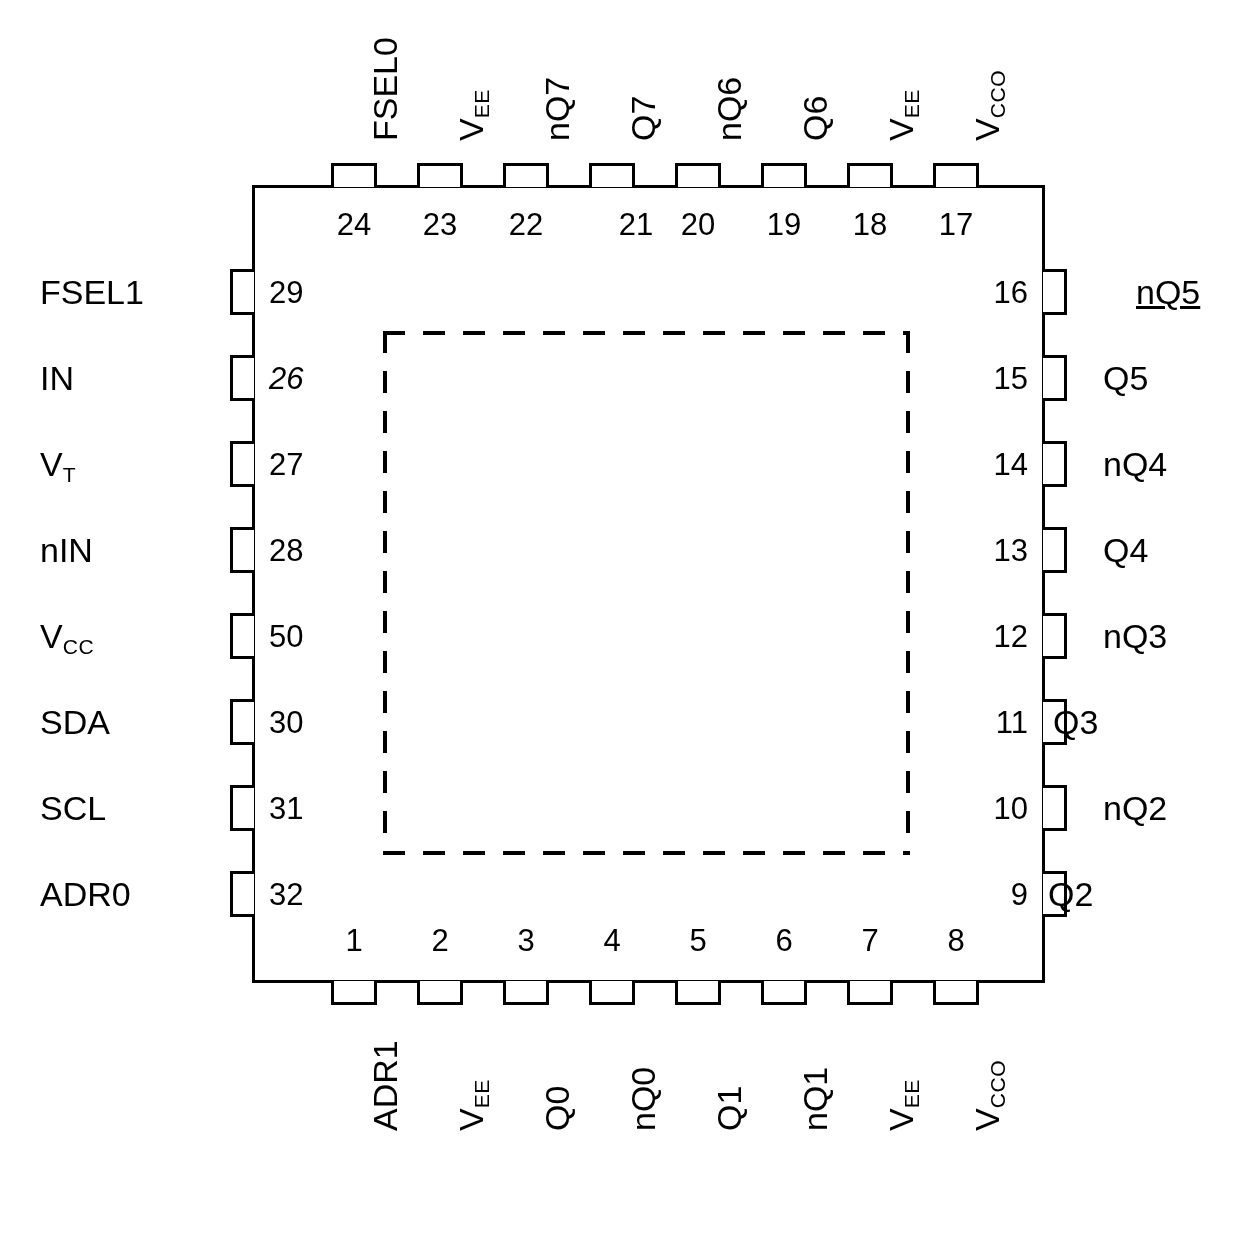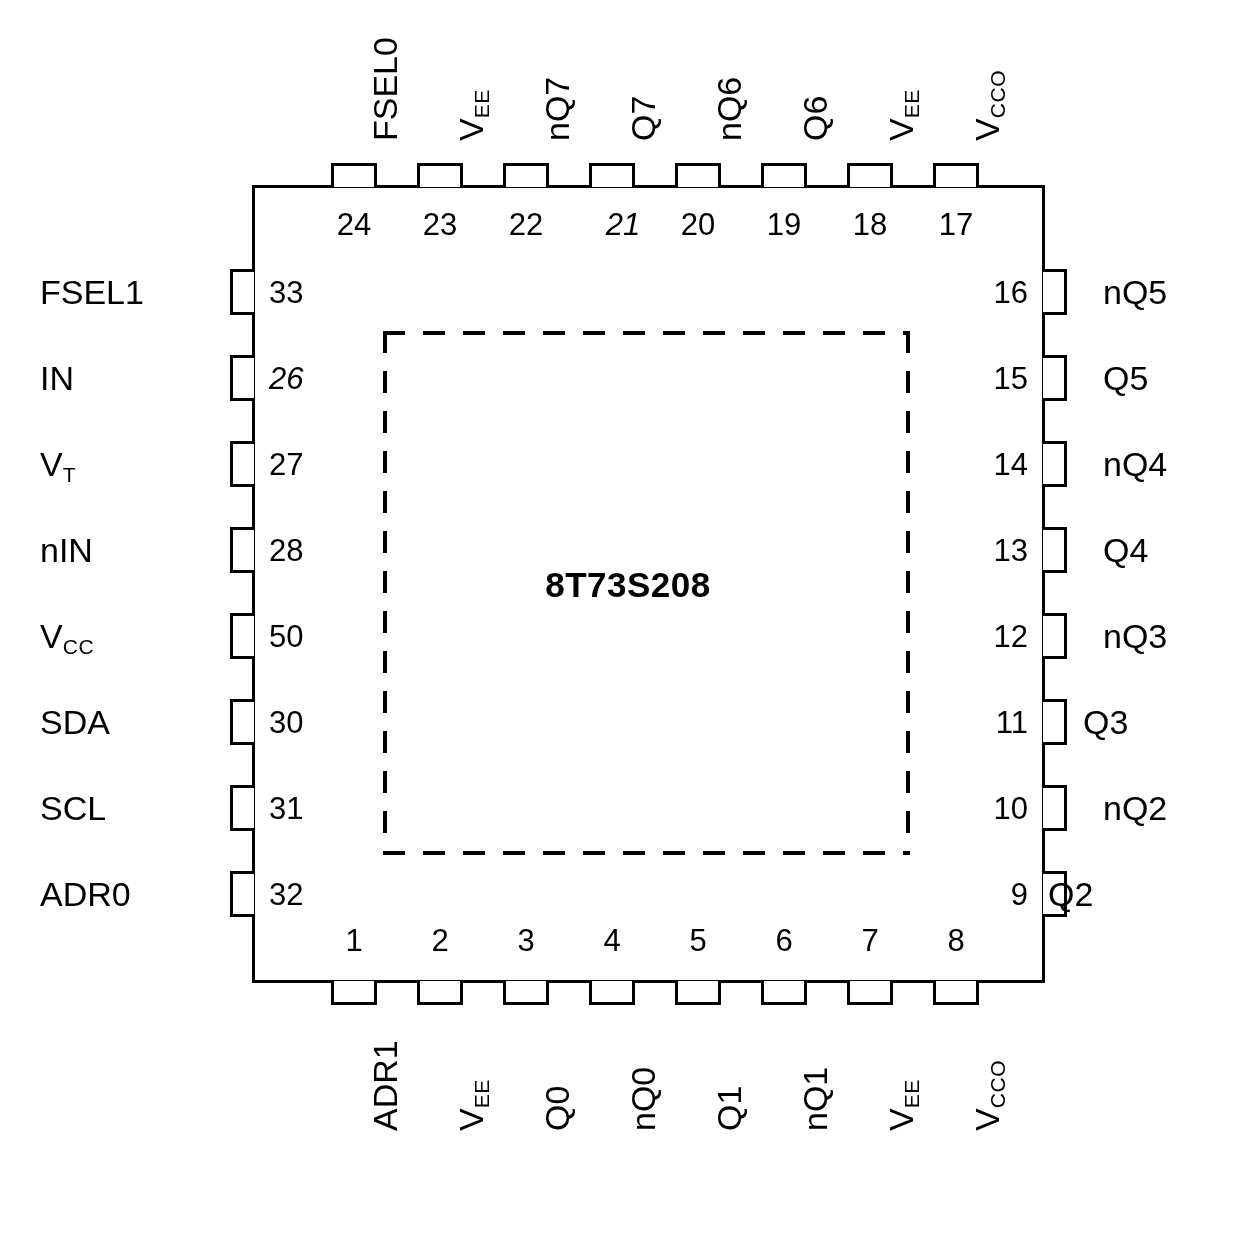--- a/index.html
+++ b/index.html
@@ -144,34 +144,33 @@
   }
 </style>
 </head>
 <body>
 
 <div id="diagram">
 
   <div class="body-outline"></div>
   <div class="die-pad"></div>
 
-  <div class="part-number">8T73S208</div>
 
   <div id="pins-layer">
       <div class="pin-tab top" style="left: 331px; top: 163px;"></div>
       <div class="pin-num top-num" style="left: 319px; top: 209px;">24</div>
       <div class="pin-label vert top-lbl" style="left: 368px; top: 141px;">FSEL0</div>
       <div class="pin-tab top" style="left: 417px; top: 163px;"></div>
       <div class="pin-num top-num" style="left: 405px; top: 209px;">23</div>
       <div class="pin-label vert top-lbl" style="left: 454px; top: 141px;">V<sub>EE</sub></div>
       <div class="pin-tab top" style="left: 503px; top: 163px;"></div>
       <div class="pin-num top-num" style="left: 491px; top: 209px;">22</div>
       <div class="pin-label vert top-lbl" style="left: 540px; top: 141px;">nQ7</div>
       <div class="pin-tab top" style="left: 589px; top: 163px;"></div>
-      <div class="pin-num top-num" style="left: 588px; top: 209px; font-style: italic;">21</div>
+      <div class="pin-num top-num" style="left: 601px; top: 209px;">21</div>
       <div class="pin-label vert top-lbl" style="left: 626px; top: 141px;">Q7</div>
       <div class="pin-tab top" style="left: 675px; top: 163px;"></div>
       <div class="pin-num top-num" style="left: 663px; top: 209px;">20</div>
       <div class="pin-label vert top-lbl" style="left: 712px; top: 141px;">nQ6</div>
       <div class="pin-tab top" style="left: 761px; top: 163px;"></div>
       <div class="pin-num top-num" style="left: 749px; top: 209px;">19</div>
       <div class="pin-label vert top-lbl" style="left: 798px; top: 141px;">Q6</div>
       <div class="pin-tab top" style="left: 847px; top: 163px;"></div>
       <div class="pin-num top-num" style="left: 835px; top: 209px;">18</div>
       <div class="pin-label vert top-lbl" style="left: 884px; top: 141px;">V<sub>EE</sub></div>
@@ -196,21 +195,21 @@
       <div class="pin-tab bottom" style="left: 761px; top: 981px;"></div>
       <div class="pin-num bottom-num" style="left: 749px; top: 925px;">6</div>
       <div class="pin-label vert bottom-lbl" style="left: 798px; top: 1131px;">nQ1</div>
       <div class="pin-tab bottom" style="left: 847px; top: 981px;"></div>
       <div class="pin-num bottom-num" style="left: 835px; top: 925px;">7</div>
       <div class="pin-label vert bottom-lbl" style="left: 884px; top: 1131px;">V<sub>EE</sub></div>
       <div class="pin-tab bottom" style="left: 933px; top: 981px;"></div>
       <div class="pin-num bottom-num" style="left: 921px; top: 925px;">8</div>
       <div class="pin-label vert bottom-lbl" style="left: 970px; top: 1131px;">V<sub>CCO</sub></div>
       <div class="pin-tab left" style="left: 230px; top: 269px;"></div>
-      <div class="pin-num left-num" style="left: 269px; top: 277px;">33</div>
+      <div class="pin-num left-num" style="left: 269px; top: 277px;">29</div>
       <div class="pin-label left-lbl" style="left: 40px; width: 170px; top: 292px;">FSEL1</div>
       <div class="pin-tab left" style="left: 230px; top: 355px;"></div>
       <div class="pin-num left-num" style="left: 269px; top: 363px; font-style: italic;">26</div>
       <div class="pin-label left-lbl" style="left: 40px; width: 170px; top: 378px;">IN</div>
       <div class="pin-tab left" style="left: 230px; top: 441px;"></div>
       <div class="pin-num left-num" style="left: 269px; top: 449px;">27</div>
       <div class="pin-label left-lbl" style="left: 40px; width: 170px; top: 464px;">V<sub>T</sub></div>
       <div class="pin-tab left" style="left: 230px; top: 527px;"></div>
       <div class="pin-num left-num" style="left: 269px; top: 535px;">28</div>
       <div class="pin-label left-lbl" style="left: 40px; width: 170px; top: 550px;">nIN</div>
@@ -221,36 +220,36 @@
       <div class="pin-num left-num" style="left: 269px; top: 707px;">30</div>
       <div class="pin-label left-lbl" style="left: 40px; width: 170px; top: 722px;">SDA</div>
       <div class="pin-tab left" style="left: 230px; top: 785px;"></div>
       <div class="pin-num left-num" style="left: 269px; top: 793px;">31</div>
       <div class="pin-label left-lbl" style="left: 40px; width: 170px; top: 808px;">SCL</div>
       <div class="pin-tab left" style="left: 230px; top: 871px;"></div>
       <div class="pin-num left-num" style="left: 269px; top: 879px;">32</div>
       <div class="pin-label left-lbl" style="left: 40px; width: 170px; top: 894px;">ADR0</div>
       <div class="pin-tab right" style="left: 1043px; top: 269px;"></div>
       <div class="pin-num right-num" style="left: 968px; top: 277px;">16</div>
-      <div class="pin-label right-lbl" style="left: 1103px; top: 292px;">nQ5</div>
+      <div class="pin-label right-lbl" style="left: 1136px; top: 292px; text-decoration: underline;">nQ5</div>
       <div class="pin-tab right" style="left: 1043px; top: 355px;"></div>
       <div class="pin-num right-num" style="left: 968px; top: 363px;">15</div>
       <div class="pin-label right-lbl" style="left: 1103px; top: 378px;">Q5</div>
       <div class="pin-tab right" style="left: 1043px; top: 441px;"></div>
       <div class="pin-num right-num" style="left: 968px; top: 449px;">14</div>
       <div class="pin-label right-lbl" style="left: 1103px; top: 464px;">nQ4</div>
       <div class="pin-tab right" style="left: 1043px; top: 527px;"></div>
       <div class="pin-num right-num" style="left: 968px; top: 535px;">13</div>
       <div class="pin-label right-lbl" style="left: 1103px; top: 550px;">Q4</div>
       <div class="pin-tab right" style="left: 1043px; top: 613px;"></div>
       <div class="pin-num right-num" style="left: 968px; top: 621px;">12</div>
       <div class="pin-label right-lbl" style="left: 1103px; top: 636px;">nQ3</div>
       <div class="pin-tab right" style="left: 1043px; top: 699px;"></div>
       <div class="pin-num right-num" style="left: 968px; top: 707px;">11</div>
-      <div class="pin-label right-lbl" style="left: 1083px; top: 722px;">Q3</div>
+      <div class="pin-label right-lbl" style="left: 1053px; top: 722px;">Q3</div>
       <div class="pin-tab right" style="left: 1043px; top: 785px;"></div>
       <div class="pin-num right-num" style="left: 968px; top: 793px;">10</div>
       <div class="pin-label right-lbl" style="left: 1103px; top: 808px;">nQ2</div>
       <div class="pin-tab right" style="left: 1043px; top: 871px;"></div>
       <div class="pin-num right-num" style="left: 968px; top: 879px;">9</div>
       <div class="pin-label right-lbl" style="left: 1048px; top: 894px;">Q2</div>
     </div>
 
 
 </div>

